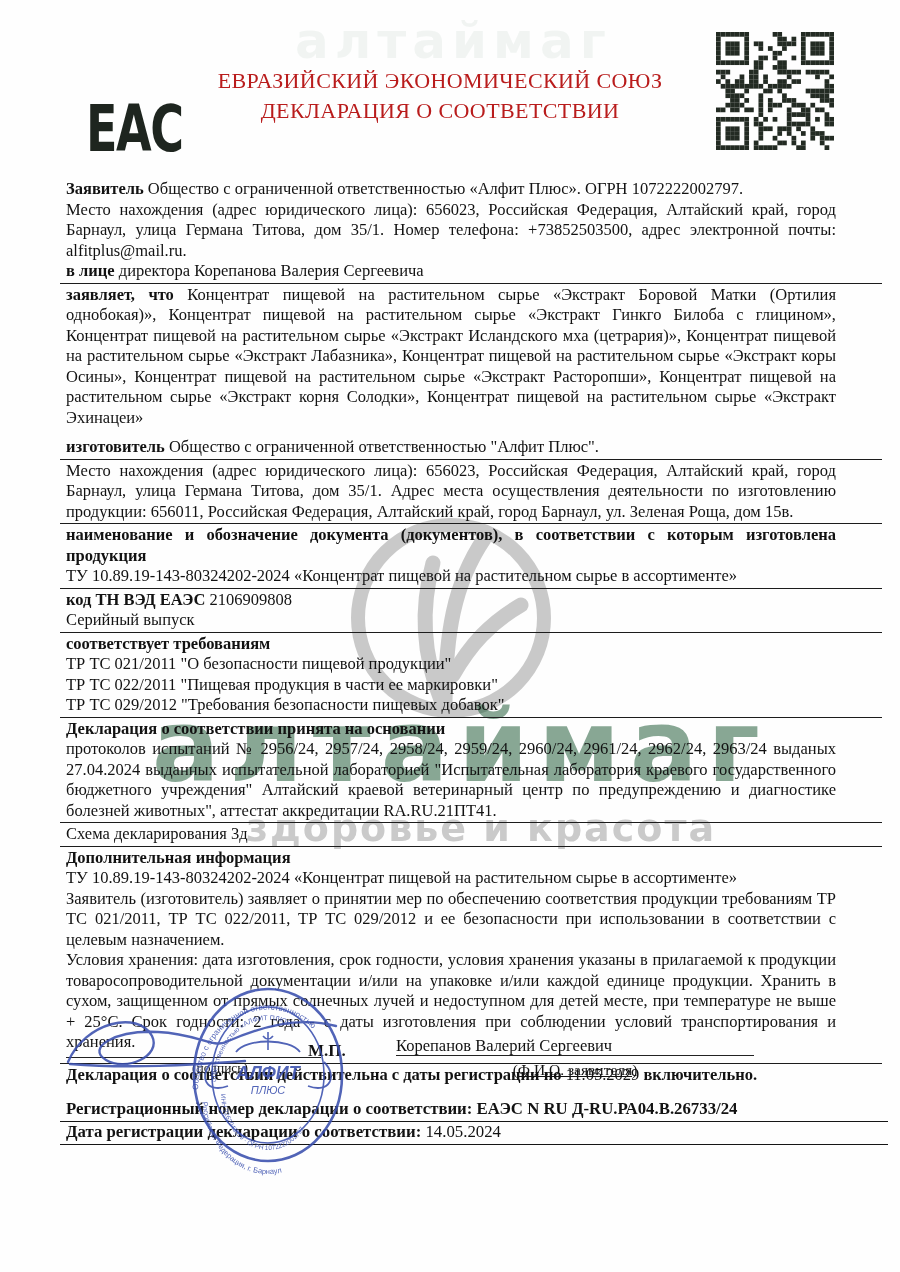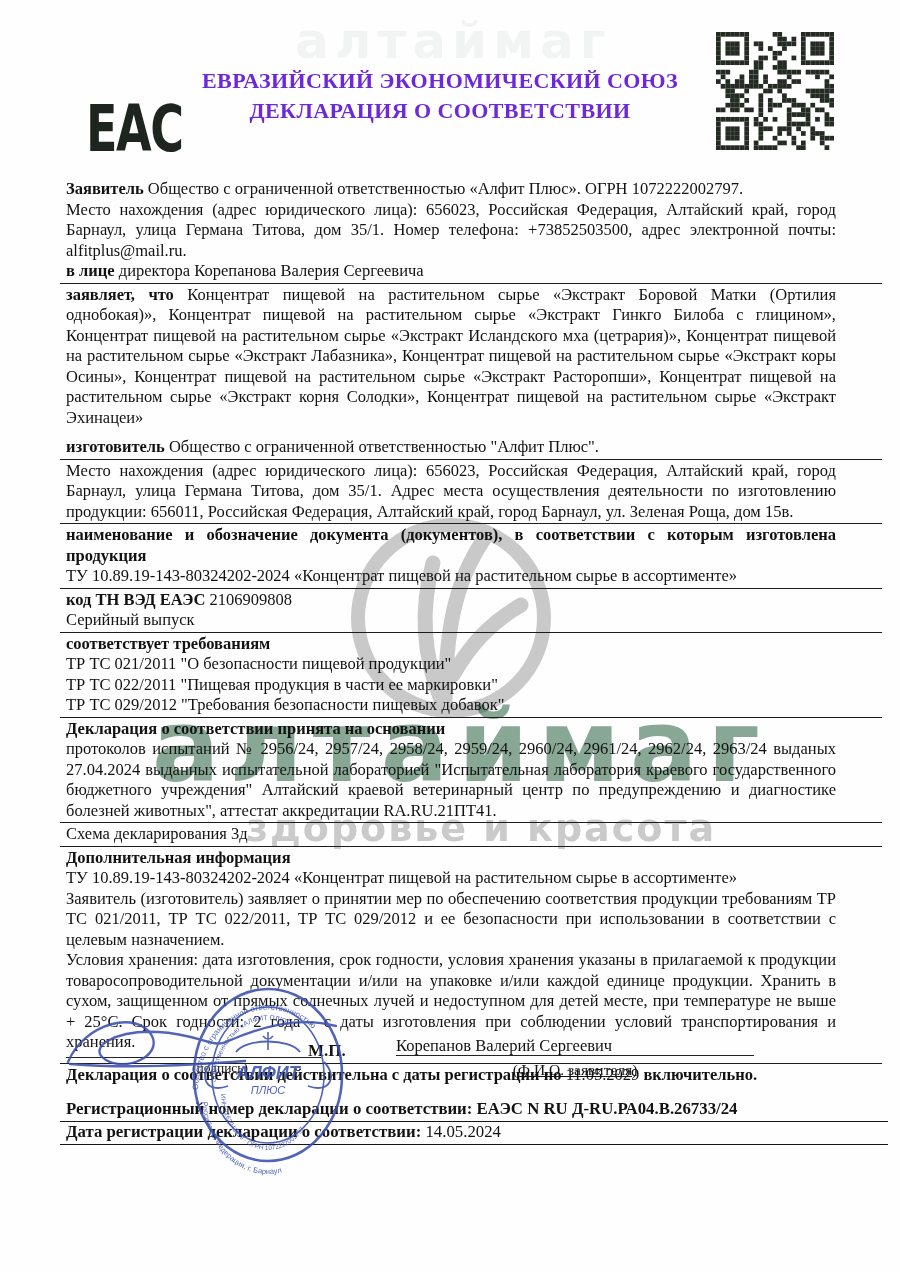--- a/index.html
+++ b/index.html
@@ -2,21 +2,21 @@
 <html><head>
 <meta charset="utf-8">
 <style>
   html,body{margin:0;padding:0;}
   body{width:900px;height:1272px;background:#ffffff;font-family:"Liberation Serif","DejaVu Serif",serif;color:#121212;}
   .page{position:relative;width:900px;height:1272px;background:#fefefe;overflow:hidden;}
 
   
   .eac-mark{position:absolute;left:86px;top:94px;z-index:2;}
   .doc-title{position:absolute;left:150px;top:66px;width:580px;text-align:center;z-index:2;
-             font-weight:bold;font-size:22px;line-height:30px;letter-spacing:0.4px;color:#6d28d9;}
+             font-weight:normal;font-size:22px;line-height:30px;letter-spacing:0.4px;color:#b91c1c;}
   .qr{position:absolute;left:716px;top:32px;z-index:2;}
 
   
   .wm{position:absolute;z-index:0;font-family:"DejaVu Sans","Liberation Sans",sans-serif;font-weight:bold;color:#14532d;}
   .wm-top{left:295px;top:12px;font-size:50px;opacity:0.05;letter-spacing:6px;}
   .wm-brand{left:152px;top:688px;font-size:100px;opacity:0.5;letter-spacing:10px;}
   .wm-tagline{left:246px;top:782px;font-size:38px;font-weight:bold;color:#a8a8a8;opacity:0.6;letter-spacing:2px;margin-top:24px;}
   .wm-logo{position:absolute;left:338px;top:505px;z-index:0;opacity:0.5;}
 
   

